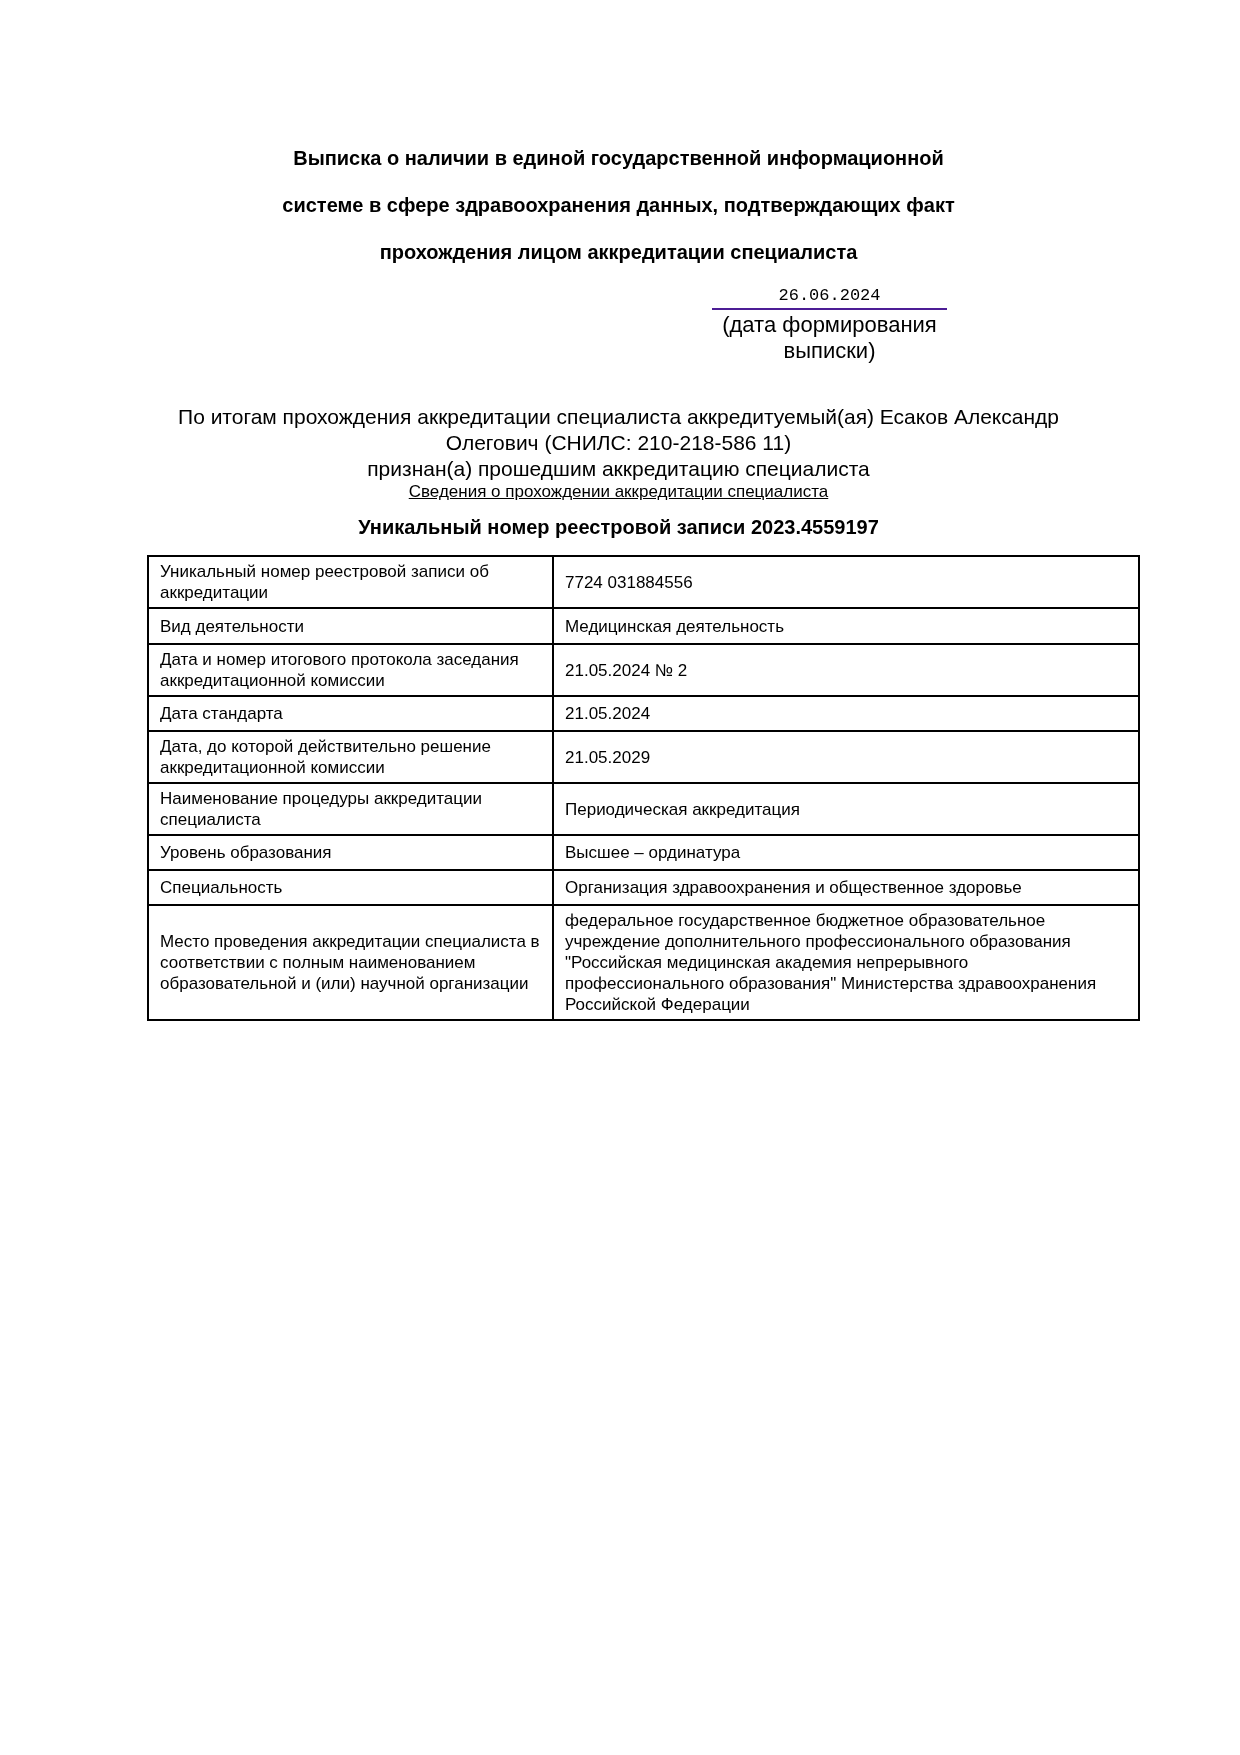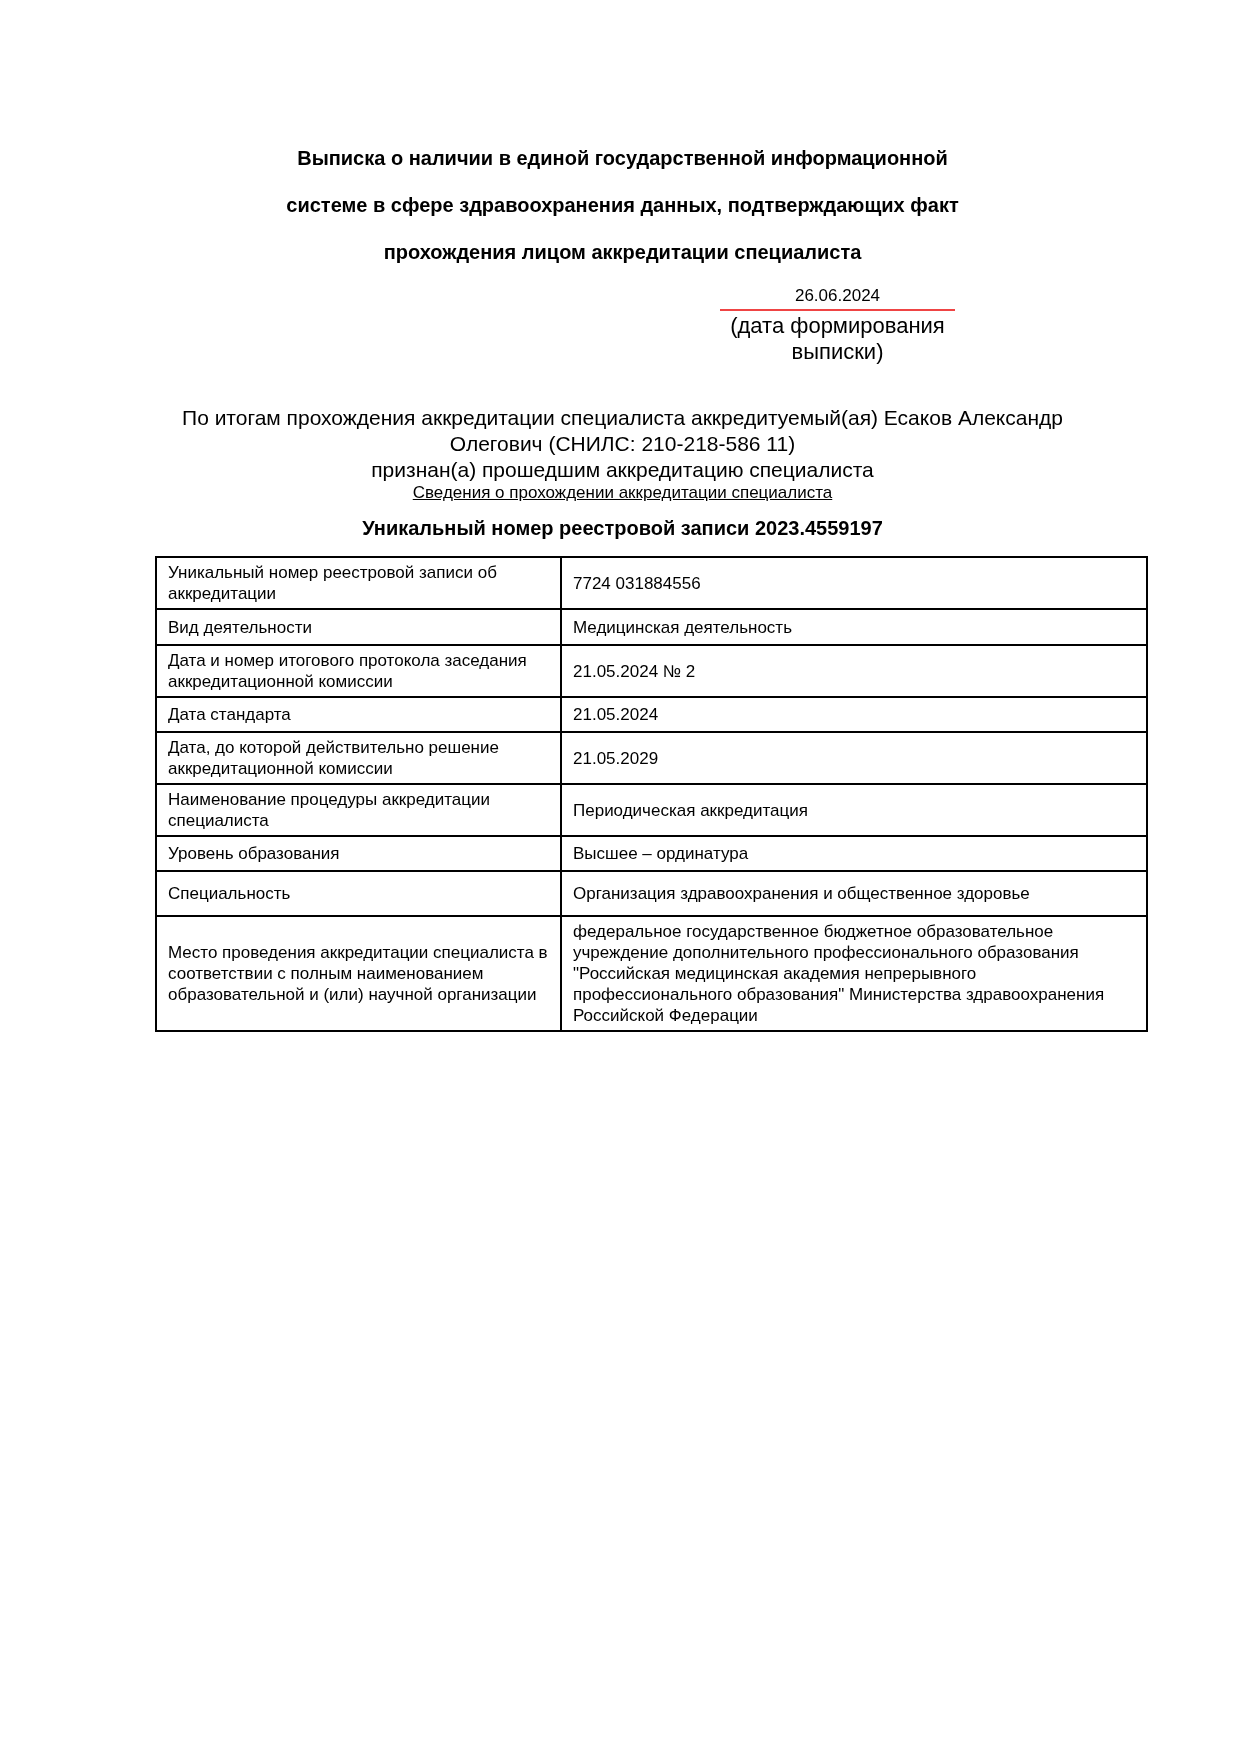--- a/index.html
+++ b/index.html
@@ -1,28 +1,28 @@
 <!DOCTYPE html>
 <html lang="ru"><head>
 <meta charset="utf-8">
 <style>
   html,body{margin:0;padding:0;background:#888;}
   .page{
     width:1240px;height:1755px;background:#ffffff;margin:0 auto;
     font-family:"Liberation Sans","DejaVu Sans",sans-serif;color:#000;
-    box-sizing:border-box;position:relative;overflow:hidden;padding-left:8px;
+    box-sizing:border-box;position:relative;overflow:hidden;
   }
   .content{padding:135px 150px 0 147px;}
   .title{
     text-align:center;font-weight:bold;font-size:20px;line-height:47px;
   }
   .date-block{
     width:235px;margin-left:565px;margin-top:10px;text-align:center;font-size:17px;
   }
-  .date-value{display:block;border-bottom:2px solid #ef4444;padding-bottom:3px;}
+  .date-value{display:block;border-bottom:2px solid #4c1d95;padding-bottom:3px;font-family:Liberation Mono, monospace;}
   .date-caption{display:block;padding-top:2px;font-size:22px;}
   .intro{margin-top:40px;text-align:center;font-size:21px;line-height:26px;}
   .section-heading{
     text-align:center;font-size:17px;
   }
   .section-heading span{text-decoration:underline;}
   .record-heading{
     margin-top:14px;text-align:center;font-weight:bold;font-size:20px;
   }
   table.acc{
@@ -87,21 +87,21 @@
           <td class="val">21.05.2029</td>
         </tr>
         <tr style="height:50px;">
           <td class="lbl">Наименование процедуры аккредитации специалиста</td>
           <td class="val">Периодическая аккредитация</td>
         </tr>
         <tr style="height:35px;">
           <td class="lbl">Уровень образования</td>
           <td class="val">Высшее – ординатура</td>
         </tr>
-        <tr style="height:45px;margin-left:20px;">
+        <tr style="height:35px;margin-left:20px;">
           <td class="lbl">Специальность</td>
           <td class="val">Организация здравоохранения и общественное здоровье</td>
         </tr>
         <tr style="height:89px;">
           <td class="lbl">Место проведения аккредитации специалиста в соответствии с полным наименованием образовательной и (или) научной организации</td>
           <td class="val">федеральное государственное бюджетное образовательное учреждение дополнительного профессионального образования "Российская медицинская академия непрерывного профессионального образования" Министерства здравоохранения Российской Федерации</td>
         </tr>
       </tbody>
     </table>
 

